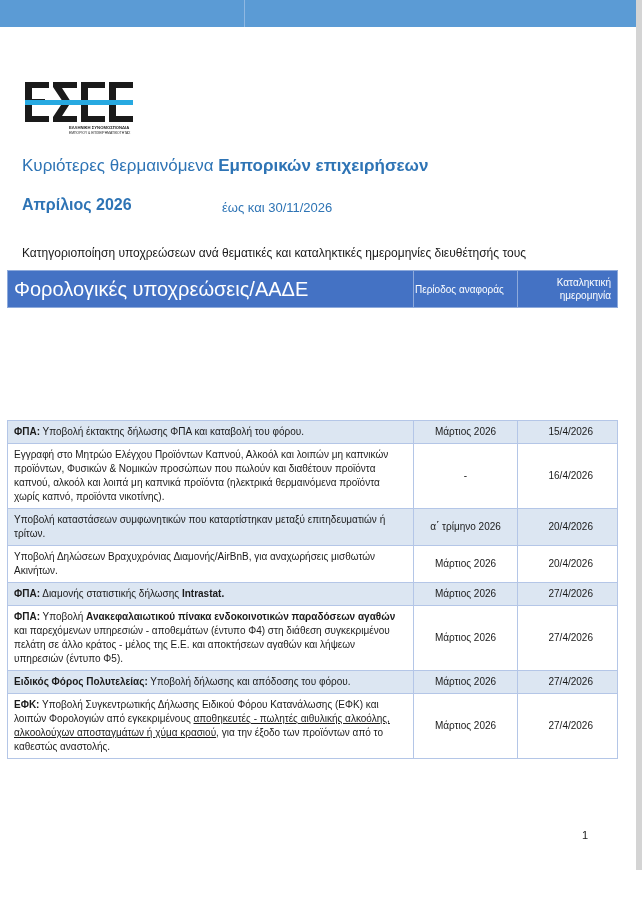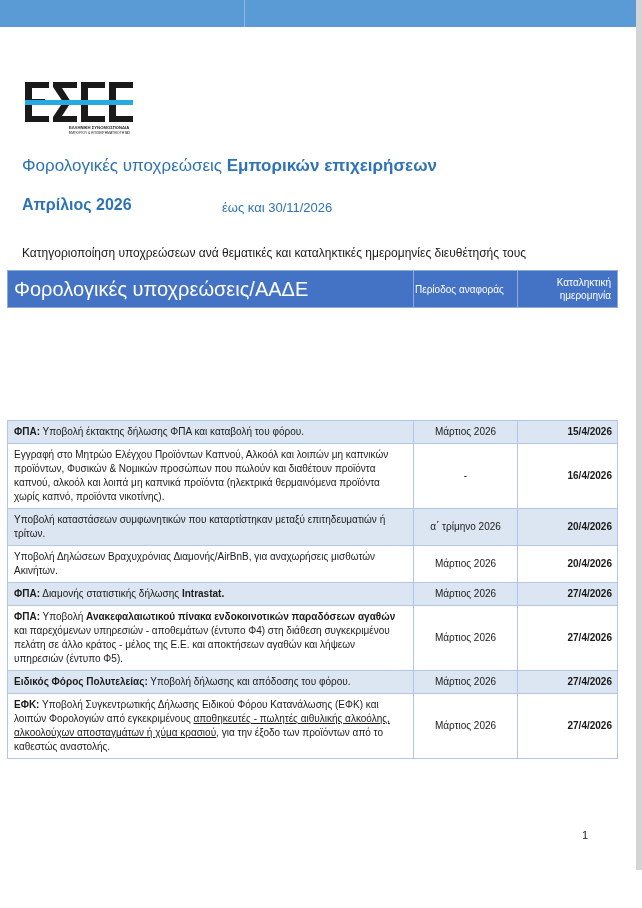--- a/index.html
+++ b/index.html
@@ -18,21 +18,21 @@
   .thead { top:270px; }
   .tbody { top:420px; }
   col.c1 { width:406px; } col.c2 { width:104px; } col.c3 { width:100px; }
   .thead td { background:#4472c4; color:#ffffff; border:1px solid #8eaadb; height:34px; }
   .thead .h1 { font-size:20px; padding-left:6px; }
   .thead .h2, .thead .h3 { font-size:10px; line-height:13px; }
   .thead .h3 { text-align:right; padding-right:6px; }
   .tbody td { border:1px solid #b4c6e7; font-size:10px; line-height:14px; padding:4px 6px; vertical-align:middle; }
   .tbody tr.shade td { background:#dce6f2;margin-top:47px; }
   .tbody td.per { text-align:center; }
-  .tbody td.date { text-align:right; font-weight:bold; padding-right:5px; }
+  .tbody td.date { text-align:right; font-weight:normal; padding-right:24px; }
   .u { text-decoration:underline; }
   .pagenum { position:absolute; left:582px; top:829px; font-size:11px; }
 </style>
 </head>
 <body>
 
 <div class="topbar">
     <div class="split"></div>
   </div>
 <div class="scroll-track"></div>
@@ -49,21 +49,21 @@
       <rect x="56" y="34" width="24" height="6"></rect>
     <rect x="84" y="0" width="24" height="6"></rect>
       <rect x="84" y="0" width="7" height="40"></rect>
       <rect x="84" y="34" width="24" height="6"></rect>
   </g>
   <rect x="0" y="18" width="108" height="5" fill="#27a9e1"></rect>
   <text x="44" y="47" font-size="4.2" font-family="Liberation Sans, sans-serif" font-weight="bold" fill="#1a1a1a">ΕΛΛΗΝΙΚΗ ΣΥΝΟΜΟΣΠΟΝΔΙΑ</text>
   <text x="44" y="52" font-size="3.4" font-family="Liberation Sans, sans-serif" fill="#1a1a1a">ΕΜΠΟΡΙΟΥ &amp; ΕΠΙΧΕΙΡΗΜΑΤΙΚΟΤΗΤΑΣ</text>
 </svg>
 
-<div class="title1"><span>Φορολογικές υποχρεώσεις </span><b>Εμπορικών επιχειρήσεων</b></div>
+<div class="title1"><span>Κυριότερες θερμαινόμενα </span><b>Εμπορικών επιχειρήσεων</b></div>
 <div class="month">Απρίλιος 2026</div>
 <div class="until">έως και 30/11/2026</div>
 <div class="subtitle">Κατηγοριοποίηση υποχρεώσεων ανά θεματικές και καταληκτικές ημερομηνίες διευθέτησής τους</div>
 
 <table class="thead">
   <colgroup>
       <col class="c1">
       <col class="c2">
       <col class="c3">
     </colgroup>

